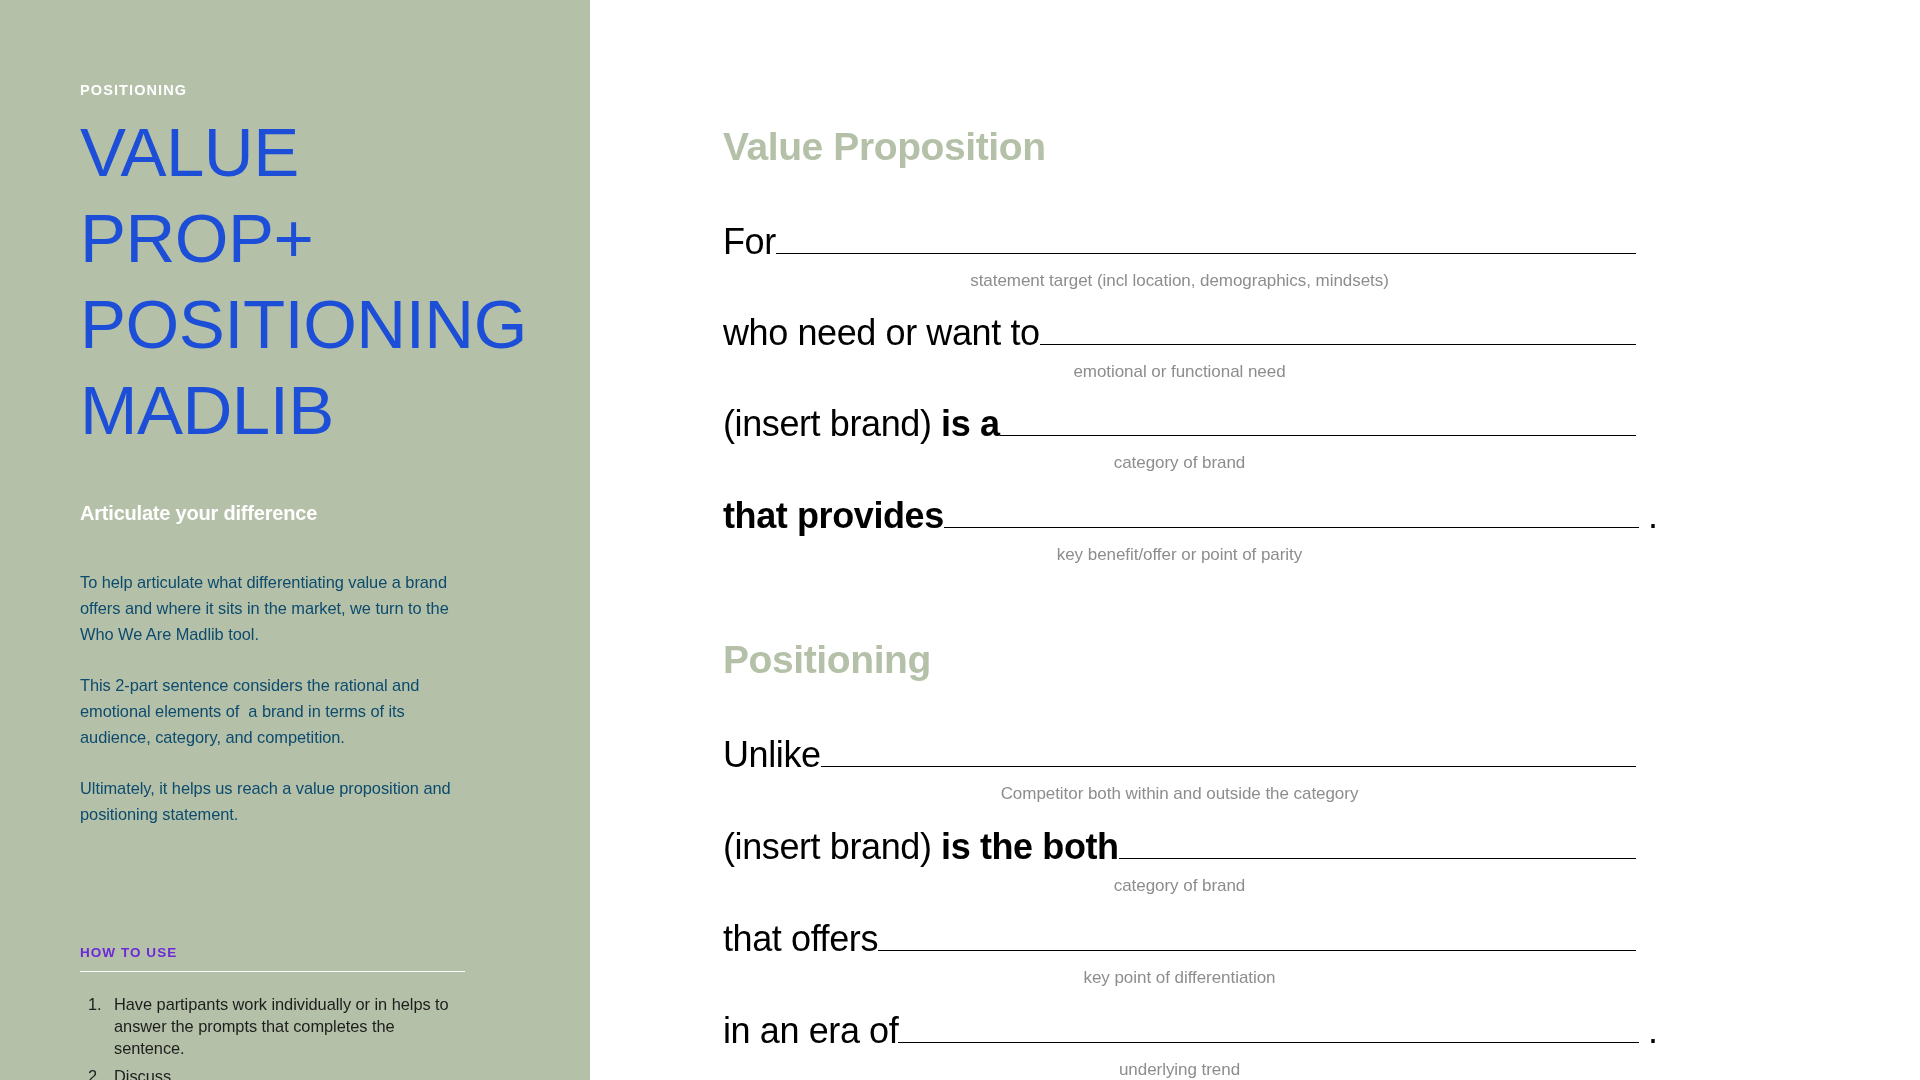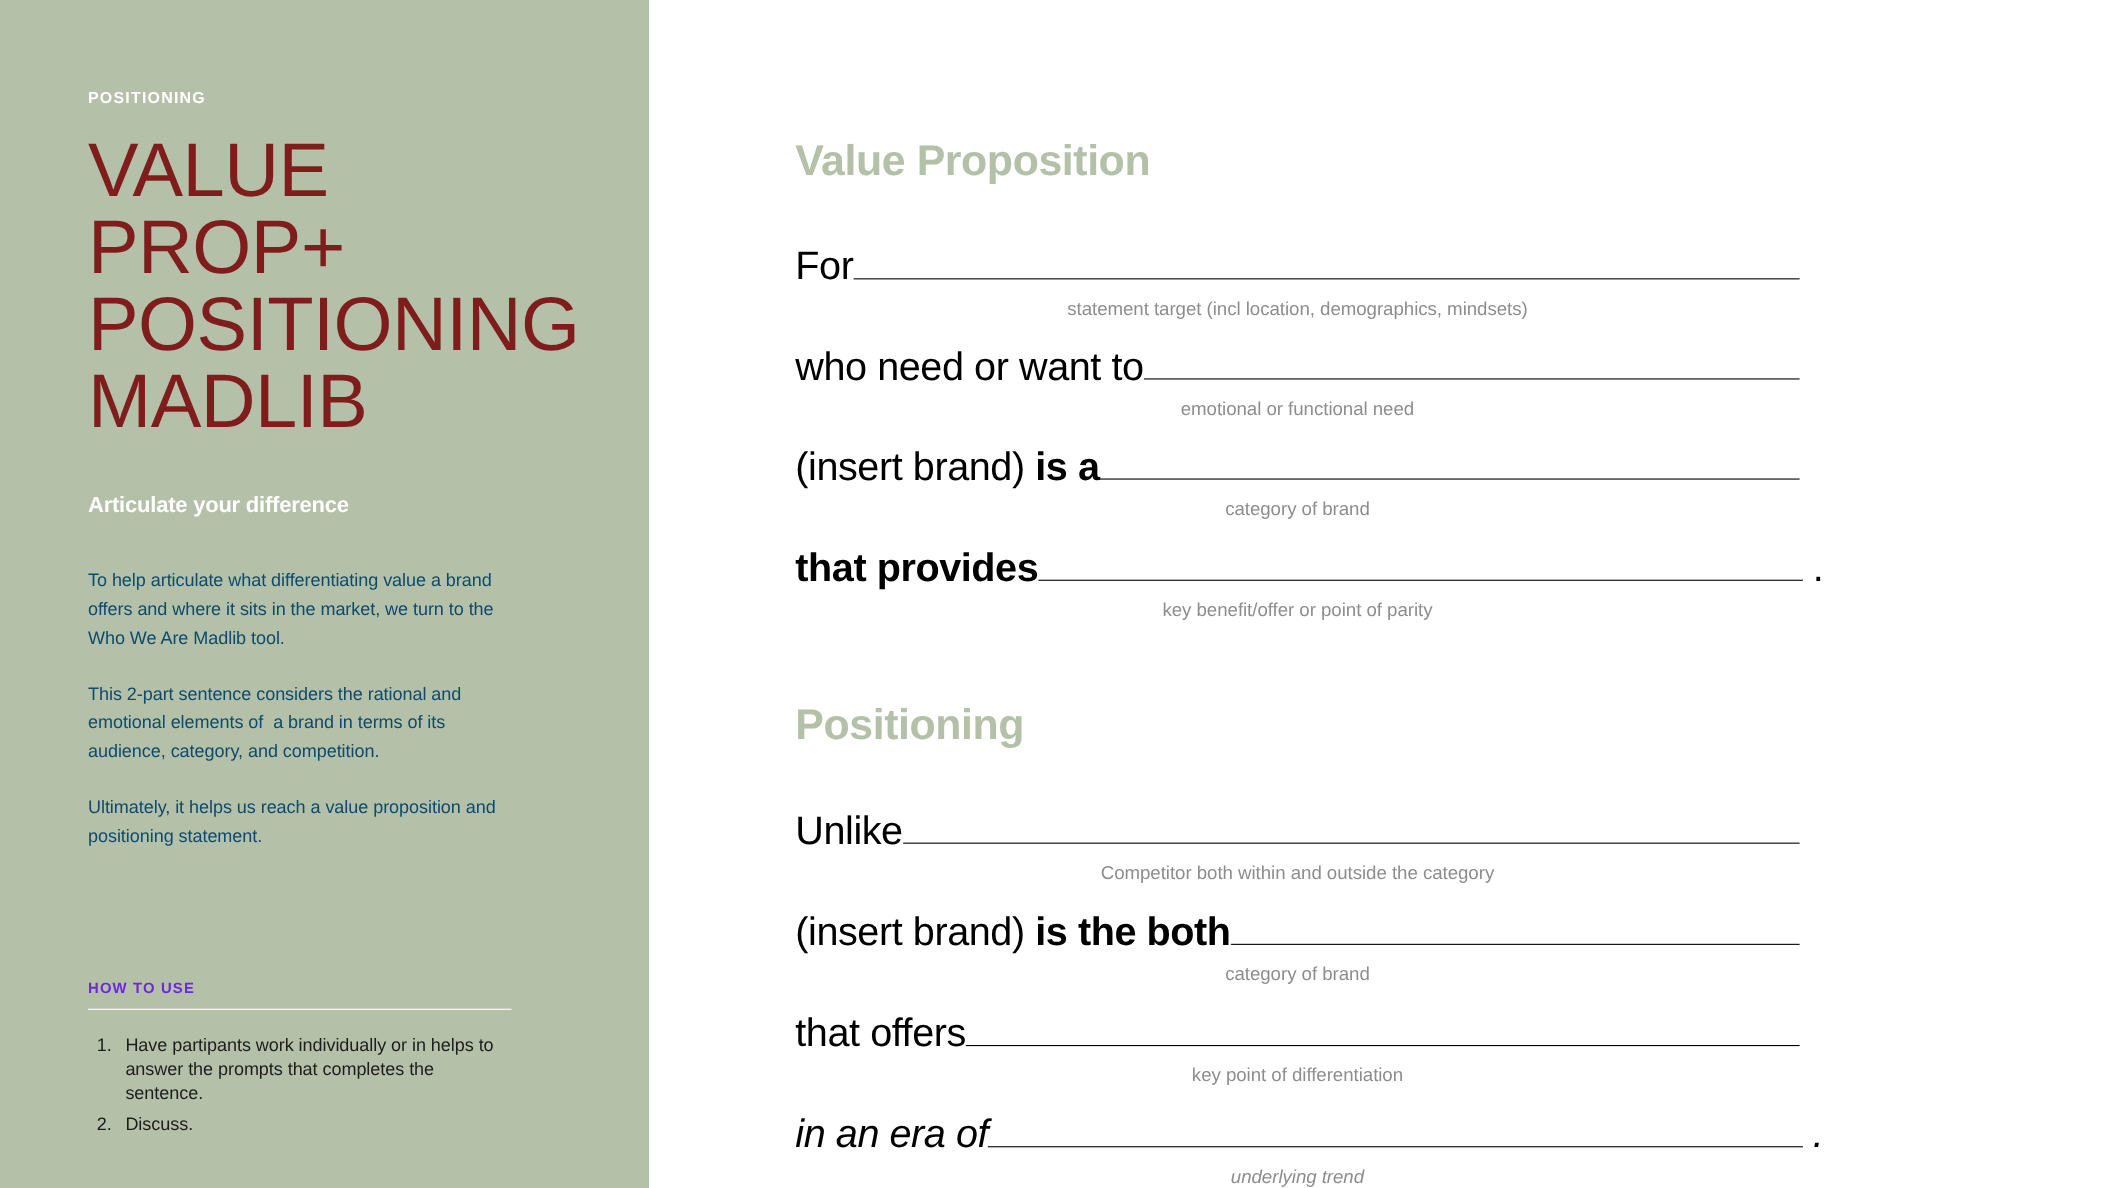--- a/index.html
+++ b/index.html
@@ -21,25 +21,25 @@
   .side-inner { position:absolute; left:80px; top:0; width:400px; }
 
   .eyebrow {
     font-size:14.5px;
     font-weight:bold;
     letter-spacing:1.1px;
     color:#ffffff;
     margin-top:82px;
   }
   .bigtitle {
-    margin-top:22px;
+    margin-top:12px;
     font-size:69px;
-    line-height:70px;
+    line-height:86px;
     font-weight:400;
-    color:#7f1d1d;
+    color:#1d4ed8;
     letter-spacing:-0.5px;
   }
   .subtitle {
     margin-top:48px;
     font-size:20px;
     font-weight:bold;
     color:#ffffff;
     letter-spacing:-0.2px;
   }
   .body-block { margin-top:44px; width:380px; }
@@ -127,21 +127,21 @@
   .rowgroup .caption { width:913px; }
 
   .r1 { margin-top:52px; }
   .r2 { margin-top:21px; }
   .r3 { margin-top:21px; }
   .r4 { margin-top:22px; }
 
   .p1 { margin-top:52px; }
   .p2 { margin-top:22px; }
   .p3 { margin-top:22px; }
-  .p4 { margin-top:22px;font-style:italic; }
+  .p4 { margin-top:22px; }
 
   .gap-left-sm { padding-left:18px; }
   .gap-left-md { padding-left:12px; }
   .gap-left-0  { padding-left:0px; }
 </style>
 </head>
 <body>
 
 <div id="slide">
 

